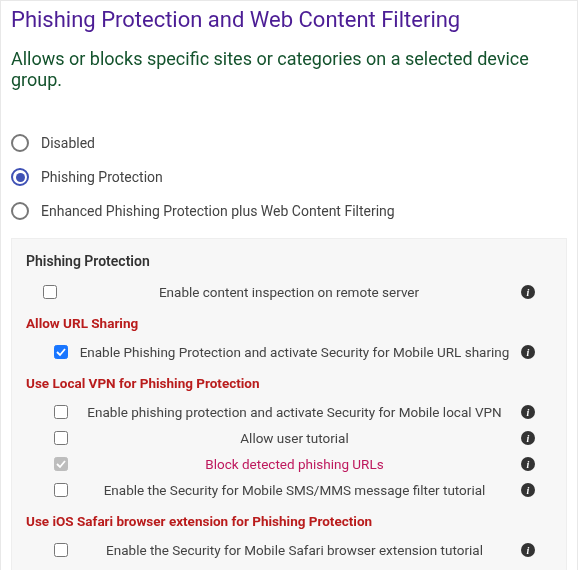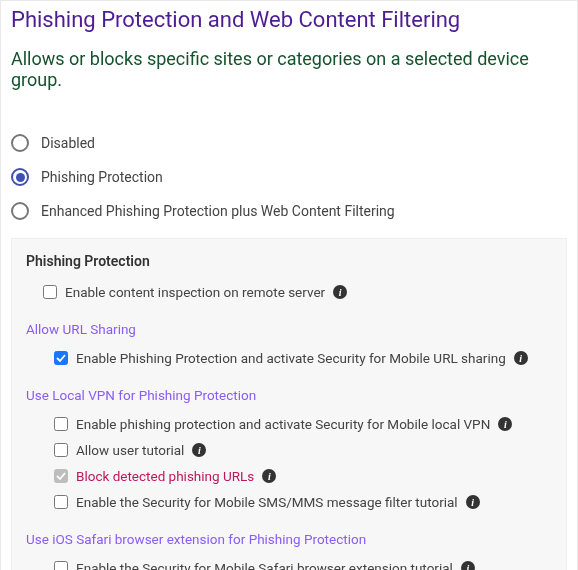--- a/index.html
+++ b/index.html
@@ -63,29 +63,31 @@
     padding: 14px 14px 10px 14px;
     margin-top: 10px;
   }
   .panel-title {
     font-weight: 600;
     color: #333;
     margin-bottom: 10px;
     font-size: 14px;
   }
   .sect-label {
-    color: #8b5cf6;
+    color: #b91c1c;
     font-size: 13.5px;
-    margin: 16px 0 8px 0;
+    margin: 10px 0 8px 0;
+    font-weight: bold;
   }
   .cb-row {
     display: flex;
     align-items: center;
     gap: 8px;
     padding: 5px 17px;
+    justify-content: space-between;
   }
   .cb-row.indent { padding-left: 28px; }
   .cb {
     width: 14px;
     height: 14px;
     border: 1.5px solid #777;
     border-radius: 2.5px;
     background: #fff;
     display: inline-flex;
     align-items: center;

